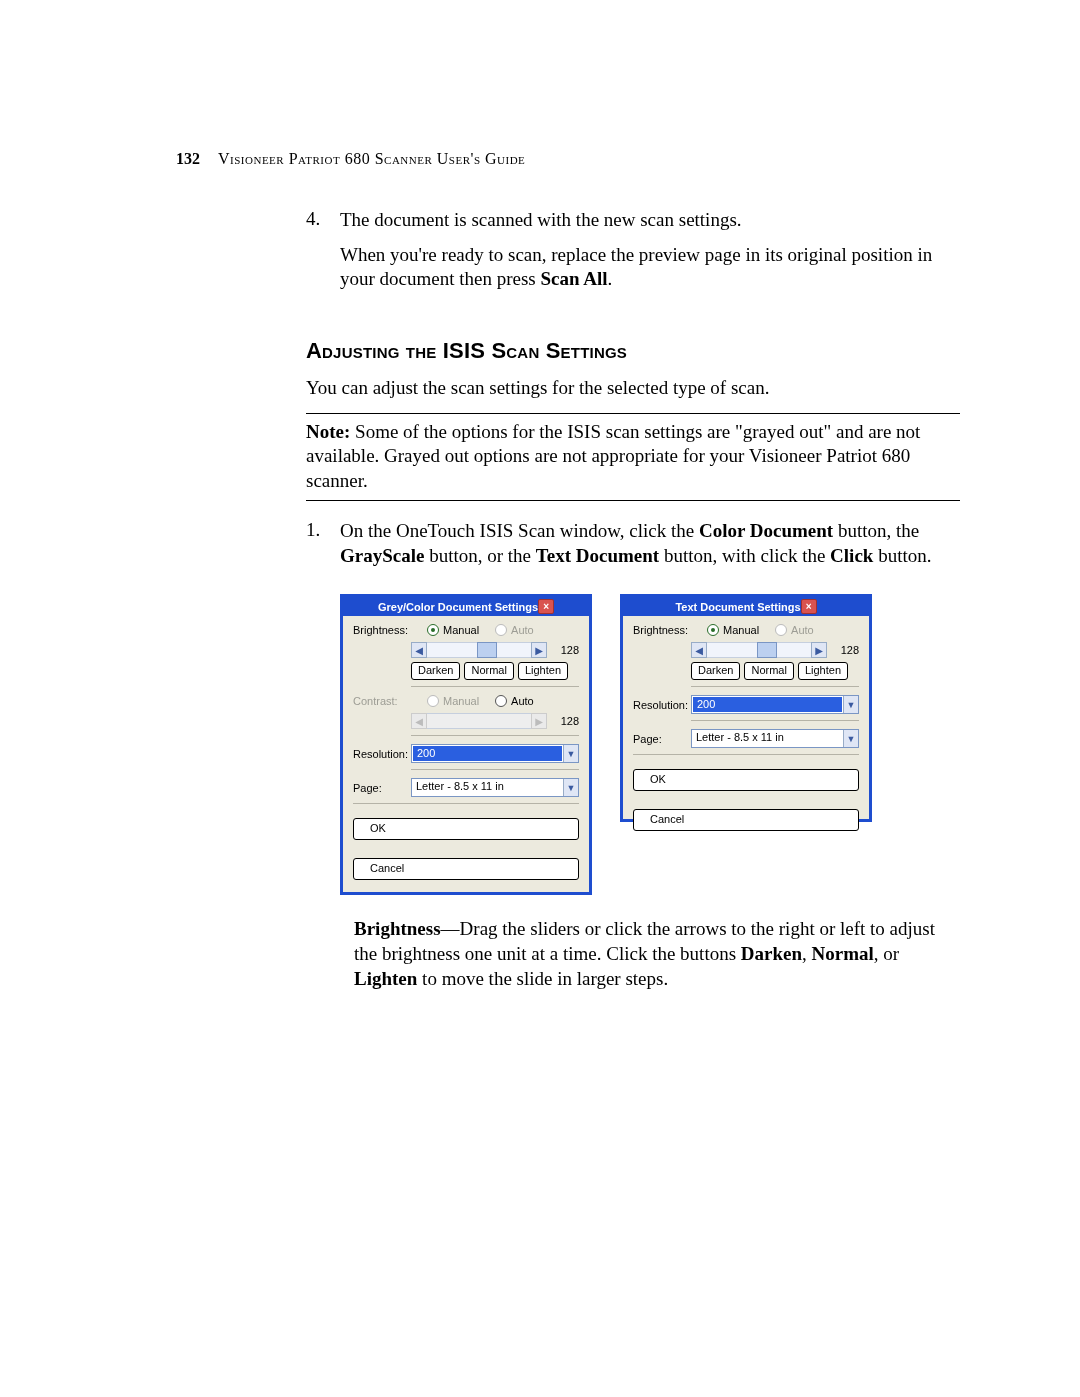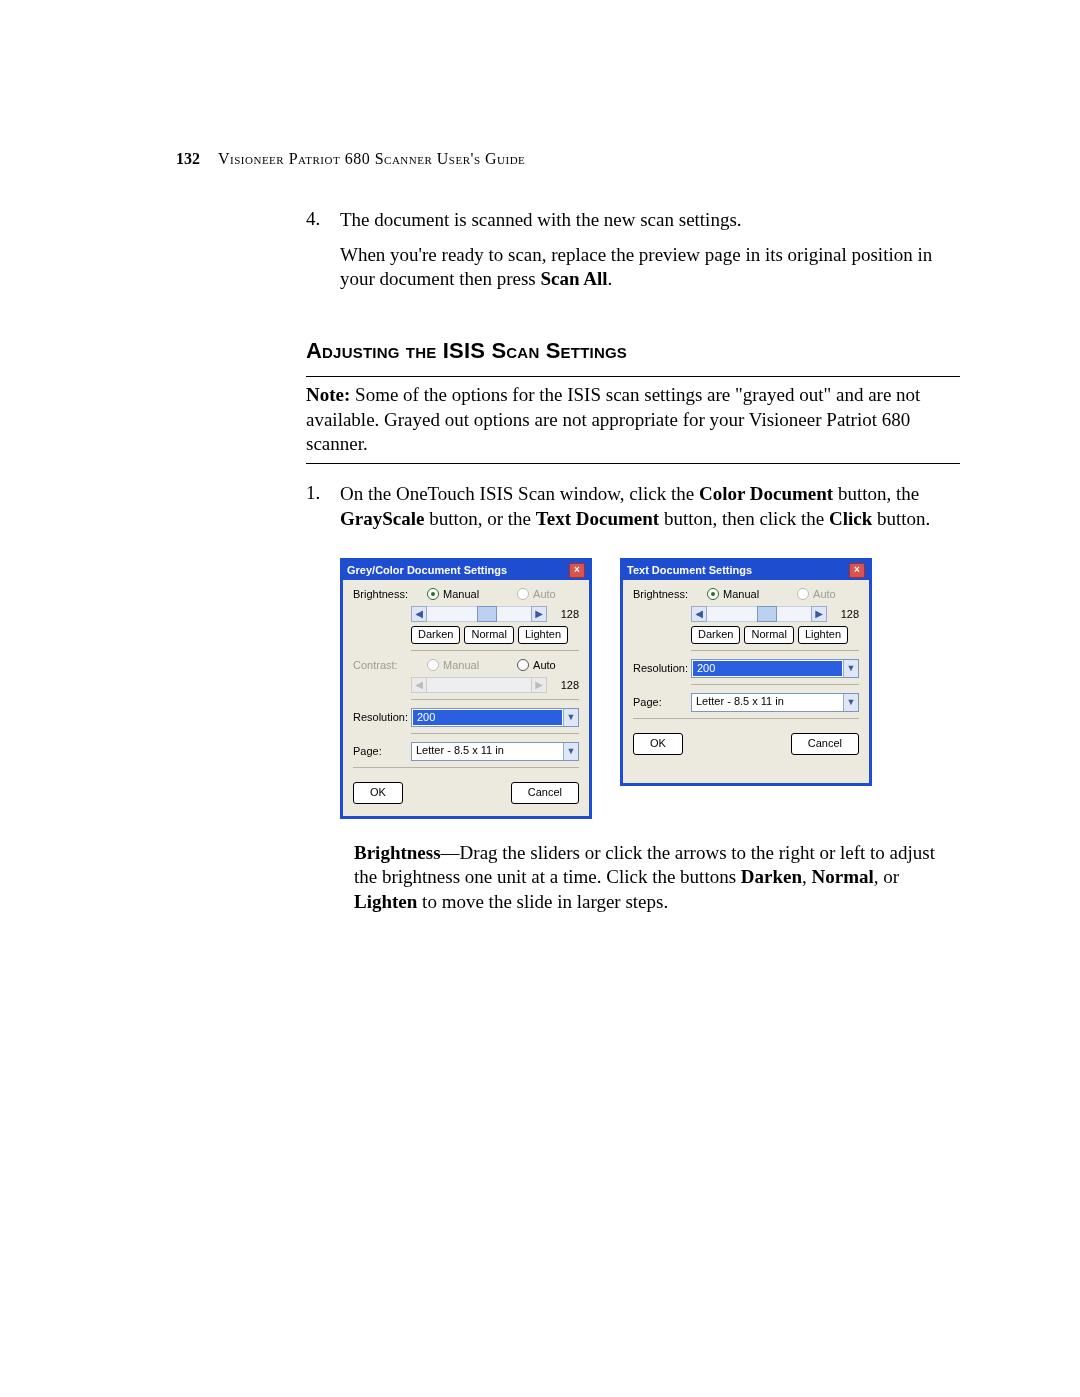--- a/index.html
+++ b/index.html
@@ -89,21 +89,21 @@
     color: #000;
   }
   .dialog.left { width: 246px; }
   .dialog.right { width: 246px; height: 222px;}
   .dlg-title {
     background: #1e4dcf;
     color: #fff;
     font-weight: bold;
     padding: 2px 4px;
     display: flex;
-    justify-content: space-between;
+    justify-content: center;
     align-items: center;
     font-size: 11px;
   }
   .dlg-close {
     background: #d9534f;
     border: 1px solid #a03030;
     color: #fff;
     width: 14px;
     height: 13px;
     display: inline-flex;
@@ -123,21 +123,20 @@
     margin-bottom: 6px;
   }
   .d-label {
     width: 58px;
     flex: 0 0 58px;
   }
   .d-label.disabled { color: #9d9d95; }
   .radio {
     display: inline-flex;
     align-items: center;
-    margin-right: 22px;
     padding-left: 16px;
   }
   .radio .circ {
     width: 10px; height: 10px;
     border: 1px solid #555;
     border-radius: 50%;
     margin-right: 4px;
     display: inline-flex;
     align-items: center;
     justify-content: center;
@@ -232,23 +231,24 @@
     background: #dfe6f5;
     border-left: 1px solid #98acc7;
     display: inline-flex;
     align-items: center;
     justify-content: center;
     font-size: 9px;
     color: #3a5aa0;
   }
   .dlg-ok-row {
     display: flex;
-    justify-content: space-between;
+    justify-content: center;
     gap: 18px;
     margin-top: 14px;
+    flex-direction: column;
   }
   .dlg-ok-row .wbtn { padding: 1px 16px; height: 18px; line-height: 16px;}
 </style>
 </head>
 <body>
 
 <div class="page">
 
   <div class="header-line">
     <span class="pg-num">132</span>
@@ -264,32 +264,33 @@
           <p>The document is scanned with the new scan settings.</p>
           <p>
             <span>When you're ready to scan, replace the preview page in its original position in your document then press </span><b>Scan All</b><span>.</span>
           </p>
         </div>
       </li>
     </ol>
 
     <h2 class="section">Adjusting the ISIS Scan Settings</h2>
 
+    <p style="margin-bottom:6px;">You can adjust the scan settings for the selected type of scan.</p>
 
     <div class="note-block">
       <b>Note:</b><span> Some of the options for the ISIS scan settings are "grayed out" and are not available. Grayed out options are not appropriate for your Visioneer Patriot 680 scanner.</span>
     </div>
 
 
     <ol class="plain">
       <li class="li-row">
         <div class="li-num">1.</div>
         <div class="li-body">
           <p>
-            <span>On the OneTouch ISIS Scan window, click the </span><b>Color Document</b><span> button, the </span><b>GrayScale</b><span> button, or the </span><b>Text Document</b><span> button, then click the </span><b>Click</b><span> button.</span>
+            <span>On the OneTouch ISIS Scan window, click the </span><b>Color Document</b><span> button, the </span><b>GrayScale</b><span> button, or the </span><b>Text Document</b><span> button, with click the </span><b>Click</b><span> button.</span>
           </p>
         </div>
       </li>
     </ol>
 
     <div class="dialog-row">
 
       <div class="dialog left">
         <div class="dlg-title">
           <span>Grey/Color Document Settings</span>

